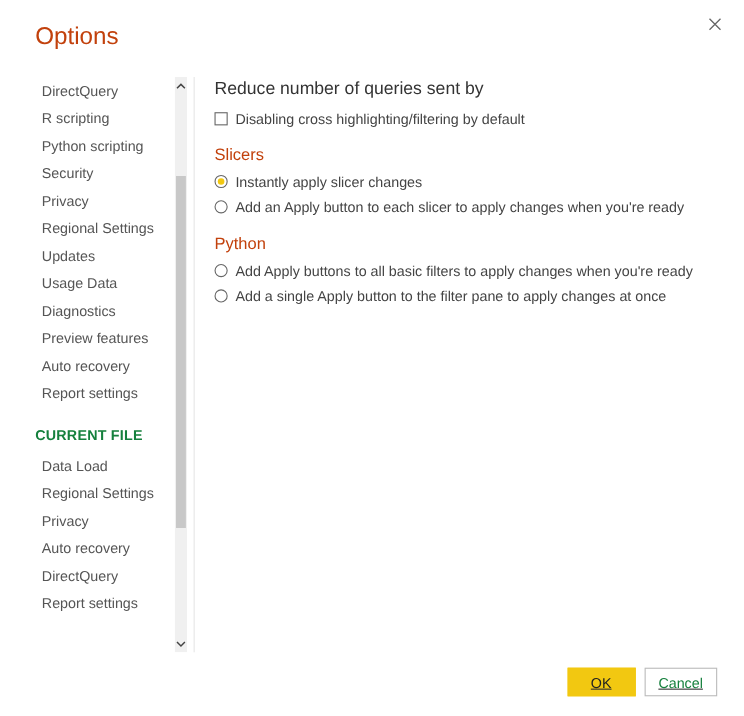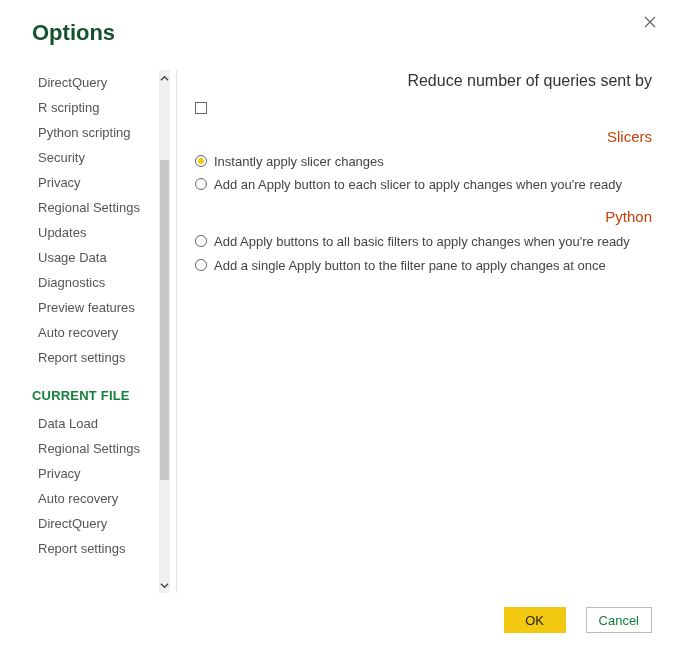--- a/index.html
+++ b/index.html
@@ -26,22 +26,22 @@
       height: 20px;
       cursor: pointer;
       display: flex;
       align-items: center;
       justify-content: center;
       color: #666;
     }
     .close-btn svg { width: 12px; height: 12px; }
     .dialog-title {
       font-size: 22px;
-      font-weight: 700;
-      color: #14532d;
+      font-weight: 400;
+      color: #c2410c;
       margin-bottom: 24px;
     }
     .content-row {
       display: flex;
       flex: 1;
       min-height: 0;
     }
     .sidebar {
       width: 138px;
       position: relative;
@@ -98,21 +98,20 @@
     }
     .scroll-arrow svg { width: 9px; height: 9px; }
     .divider {
       width: 1px;
       background: #e6e6e6;
       margin: 0 18px 0 6px;
     }
     .main {
       flex: 1;
       padding-top: 2px;
-      text-align: right;
     }
     .main-heading {
       font-size: 16px;
       font-weight: 400;
       color: #333;
       margin-bottom: 10px;
     }
     .sub-heading {
       font-size: 15px;
       font-weight: 400;
@@ -152,22 +151,23 @@
       content: "";
       position: absolute;
       left: 2px; top: 2px;
       width: 6px; height: 6px;
       border-radius: 50%;
       background: #f2c811;
     }
     .footer {
       display: flex;
       justify-content: flex-end;
-      gap: 20px;
+      gap: 8px;
       padding-top: 14px;
+      text-decoration: underline;
     }
     .btn {
       min-width: 62px;
       height: 26px;
       border: 1px solid #bbb;
       background: #fff;
       font-size: 13px;
       color: #15803d;
       cursor: pointer;
       font-family: inherit;
@@ -234,20 +234,21 @@
       </div>
     </div>
 
     <div class="divider"></div>
 
     <div class="main">
       <div class="main-heading">Reduce number of queries sent by</div>
 
       <label class="option-row">
         <span class="checkbox"></span>
+        <span>Disabling cross highlighting/filtering by default</span>
       </label>
 
       <div class="sub-heading">Slicers</div>
       <div id="slicer-group">
           <label class="option-row">
             <span class="radio checked"></span>
             <span>Instantly apply slicer changes</span>
           </label>
           <label class="option-row">
             <span class="radio"></span>

